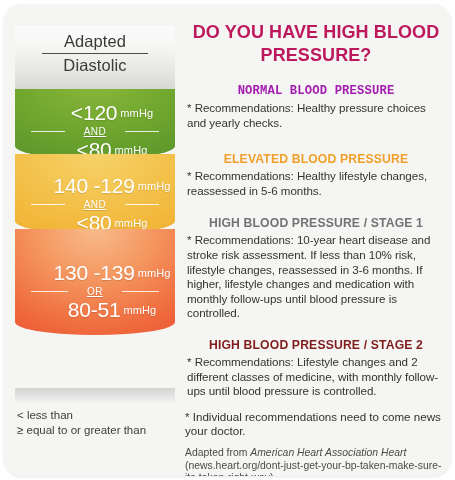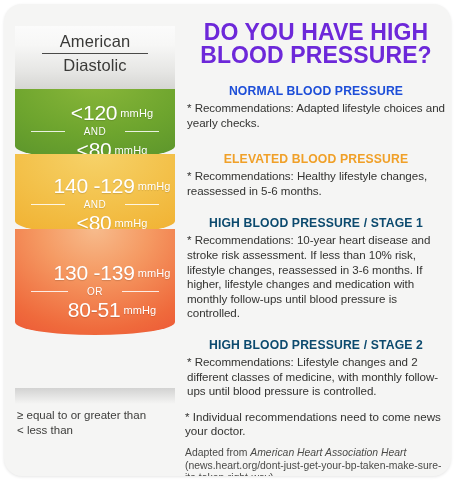--- a/index.html
+++ b/index.html
@@ -109,20 +109,21 @@
     top: -3px;
     margin-left: 3px;
     text-shadow: 0 1px 1px rgba(0,0,0,0.14);
   }
   .conj-wrap {
     display: flex;
     align-items: center;
     justify-content: center;
     gap: 19px;
     margin: 1px 16px 1px 16px;
+    text-decoration: underline;
   }
   .conj-wrap .rule {
     flex: 1 1 auto;
     height: 1px;
     background: rgba(255,255,255,0.85);
   }
   .conj-wrap .conj {
     font-size: 10px;
     letter-spacing: .5px;
     font-weight: 400;
@@ -191,46 +192,46 @@
   .right-col {
     position: absolute;
     left: 181px;
     top: 0;
     width: 262px;
     height: 472px;
   }
   .title {
     margin: 17px 6px 0 6px;
     text-align: center;
-    font-size: 23px;
+    font-size: 18px;
     font-weight: bold;
-    color: #6d28d9;
+    color: #be185d;
     line-height: 23px;
     letter-spacing: .1px;
   }
 
   .section { margin: 0 2px 0 2px; }
   .sec-head {
     text-align: center;
     font-size: 12.2px;
     font-weight: bold;
     letter-spacing: .15px;
     line-height: 15px;
   }
   .sec-body {
     font-size: 11.6px;
     color: #333331;
     line-height: 14.6px;
     letter-spacing: -.05px;
     margin-top: 2px;
   }
-  .sec-head.normal   { color: #1d4ed8; }
+  .sec-head.normal   { color: #a21caf; font-family: Liberation Mono, monospace; }
   .sec-head.elevated { color: #f0a028; margin-top: 22px; }
-  .sec-head.stage1   { color: #0c4a6e; }
-  .sec-head.stage2   { color: #0c4a6e; }
+  .sec-head.stage1   { color: #737373; }
+  .sec-head.stage2   { color: #7f1d1d; }
   .sec-head .light { font-weight: bold; }
   .sec-head .bold  { font-weight: bold; }
 
   .note {
     font-size: 11.6px;
     color: #333331;
     line-height: 14.6px;
     margin-top: 11px;
   }
   .source {
@@ -244,21 +245,21 @@
 </head>
 <body>
 
 <div class="card">
 
   <div class="scale-col">
 
     <div class="scale-stack">
 
       <div class="scale-head">
-        <div class="sys">American</div>
+        <div class="sys">Adapted</div>
         <div class="divline"></div>
         <div class="dia">Diastolic</div>
       </div>
 
       <div class="band" id="band-normal">
         <span class="rowline">
           <span class="big">&lt;120</span><span class="unit">mmHg</span>
         </span>
         <div class="conj-wrap">
           <span class="rule"></span>
@@ -297,32 +298,32 @@
           <span class="big">80-51</span><span class="unit">mmHg</span>
         </span>
       </div>
 
 
     </div>
 
     <div class="stack-fade"></div>
 
     <div class="legend">
+      <div>&lt; less than</div>
       <div>≥ equal to or greater than</div>
-      <div>&lt; less than</div>
     </div>
   </div>
 
   <div class="right-col">
 
     <div class="title">DO YOU HAVE HIGH BLOOD PRESSURE?</div>
 
     <div class="section" style="margin-top:17px;">
       <div class="sec-head normal">NORMAL BLOOD PRESSURE</div>
-      <div class="sec-body">* Recommendations: Adapted lifestyle choices and yearly checks.</div>
+      <div class="sec-body">* Recommendations: Healthy pressure choices and yearly checks.</div>
     </div>
 
     <div class="section" style="margin-top:18px;">
       <div class="sec-head elevated">ELEVATED BLOOD PRESSURE</div>
       <div class="sec-body">* Recommendations: Healthy lifestyle changes, reassessed in 5-6 months.</div>
     </div>
 
     <div class="section" style="margin-top:18px;">
       <div class="sec-head stage1"><span class="light">HIGH BLOOD PRESSURE / </span><span class="bold">STAGE 1</span></div>
       <div class="sec-body">* Recommendations: 10-year heart disease and stroke risk assessment. If less than 10% risk, lifestyle changes, reassessed in 3-6 months. If higher, lifestyle changes and medication with monthly follow-ups until blood pressure is controlled.</div>

